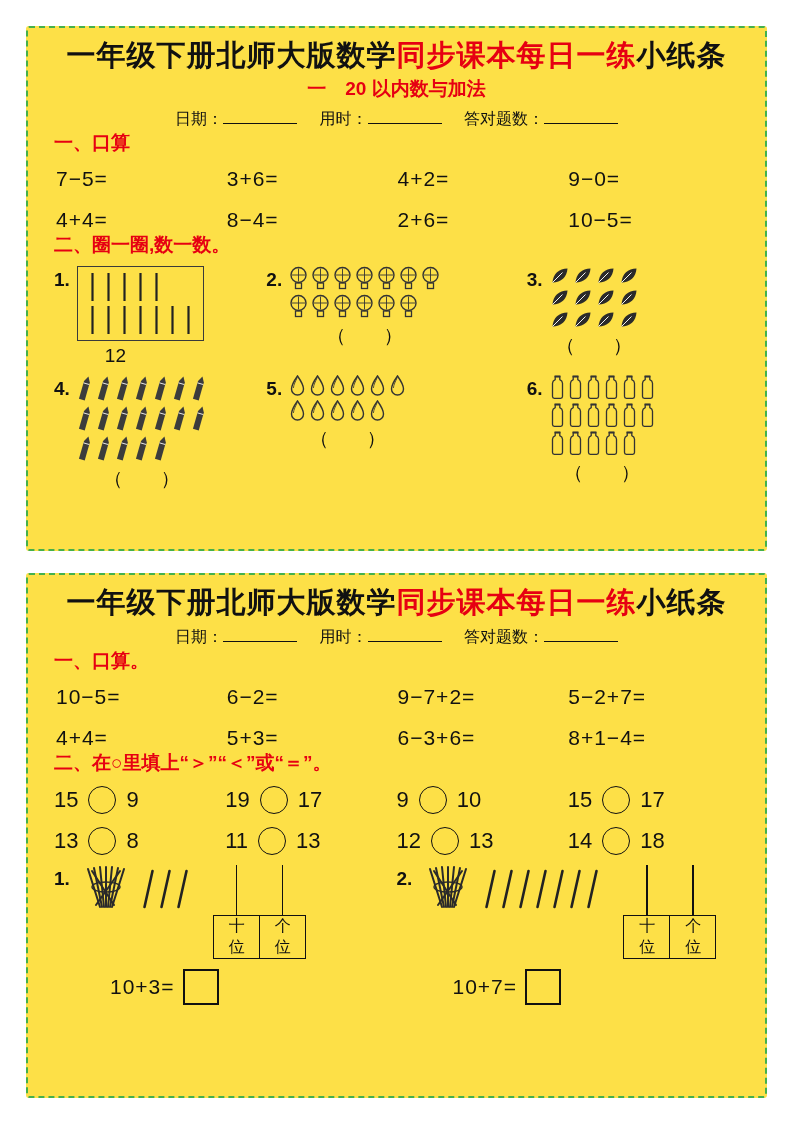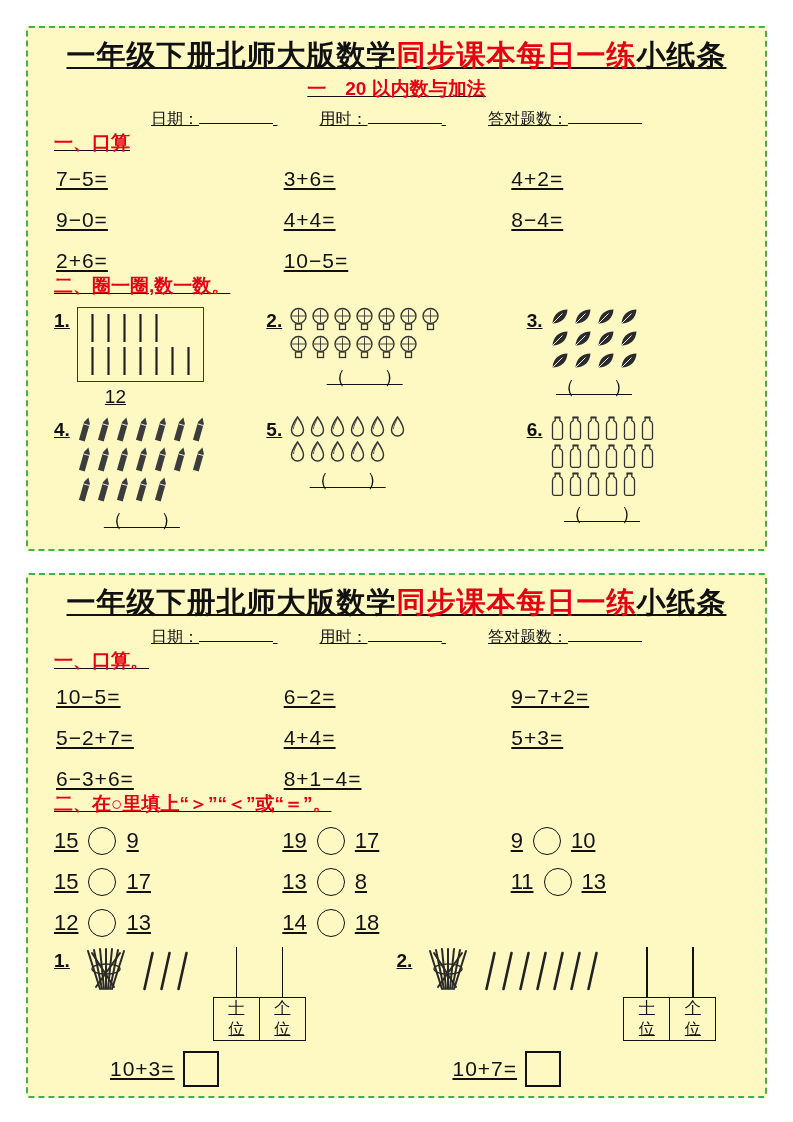--- a/index.html
+++ b/index.html
@@ -5,75 +5,75 @@
   * { margin:0; padding:0; box-sizing:border-box; }
   html,body { background:#fff; }
   body {
     width:793px; height:1122px; overflow:hidden;
     font-family:"Liberation Sans","DejaVu Sans",sans-serif;
     color:#111;
   }
   .page { padding:26px 26px; }
   .sheet {
     border:2.5px dashed #44b04c; border-radius:3px;
-    height:525px; padding:10px 26px 8px; background:#fef9c3;text-decoration:underline;
+    height:525px; padding:10px 26px 8px; background:#fde047;
   }
   .sheet + .sheet { margin-top:22px; }
 
   .title {
     text-align:center; font-weight:bold; font-size:29px; line-height:1.2;
     font-family:"Liberation Serif","DejaVu Serif",serif; letter-spacing:1px;
     white-space:nowrap;
   }
   .red { color:#e60012; }
   .unit-line { text-align:center; color:#e60012; font-weight:bold; font-size:19px; margin-top:3px; }
   .day-line  { text-align:center; font-weight:bold; font-size:20px; margin-top:3px; }
 
   .meta { text-align:center; font-size:16px; margin-top:7px; }
-  .meta .lbl { margin-left:42px; }
+  .meta .lbl { margin-left:18px; }
   .meta .lbl:first-child { margin-left:0; }
   .blank { display:inline-block; width:74px; height:15px; border-bottom:1.3px solid #111; vertical-align:baseline; }
 
   .sec { color:#e60012; font-weight:bold; font-size:19px; }
 
   .oral {
-    display:grid; grid-template-columns:repeat(3,1fr);
+    display:grid; grid-template-columns:repeat(4,1fr);
     row-gap:17px; margin-top:11px; font-size:21px; letter-spacing:1px; padding-left:2px;
   }
 
   
   .items { display:grid; grid-template-columns:31% 38% 31%; row-gap:8px; margin-top:8px; }
   .item { display:flex; align-items:flex-start; gap:7px; }
   .ilabel { font-size:19px; font-weight:600; line-height:1; padding-top:4px; }
   .ibody { display:inline-block; }
   .pic { display:flex; flex-direction:column; gap:3px; }
   .icon-row { display:flex; gap:3px; align-items:flex-end; }
   .stick-box { border:1.6px solid #3a3a3a; padding:5px 10px; display:inline-block; }
   .stick-box .icon-row { gap:7px; }
   .answer { text-align:center; font-size:19px; margin-top:4px; }
   .answer.printed { text-align:left; padding-left:28px; }
 
   
-  .cmp-grid { display:grid; grid-template-columns:repeat(3,1fr); row-gap:13px; margin-top:10px; font-size:22px; }
+  .cmp-grid { display:grid; grid-template-columns:repeat(4,1fr); row-gap:13px; margin-top:10px; font-size:22px; }
   .cmp { display:flex; align-items:center; gap:10px; }
   .cmp-circle { width:28px; height:28px; border:1.7px solid #111; border-radius:50%; display:inline-block; }
 
   
   .draw-row { display:flex; margin-top:10px; }
   .draw-item { width:50%; }
   .draw-top { display:flex; align-items:flex-start; gap:10px; }
   .loose { padding-top:4px; }
   .loose .icon-row { gap:4px; }
   .pv-wrap { display:flex; flex-direction:column; align-items:center; margin-left:14px; }
   .pv-lines { display:flex; width:92px; justify-content:space-around; height:50px; }
   .pv-lines i { display:block; width:1.6px; background:#111; height:50px; }
   .pv { border-collapse:collapse; }
   .pv td {
     border:1.6px solid #111; width:46px; height:27px;
-    text-align:center; font-size:16px; padding:0 14px;
+    text-align:right; font-size:16px; padding:0 14px;
   }
   .draw-eq { display:flex; align-items:center; margin-top:10px; padding-left:56px; font-size:21px; letter-spacing:1px; }
   .ans-box { display:inline-block; width:36px; height:36px; border:2px solid #111; margin-left:8px; }
 </style>
 </head>
 <body>
 
 <div class="page">
 
   <section class="sheet">

